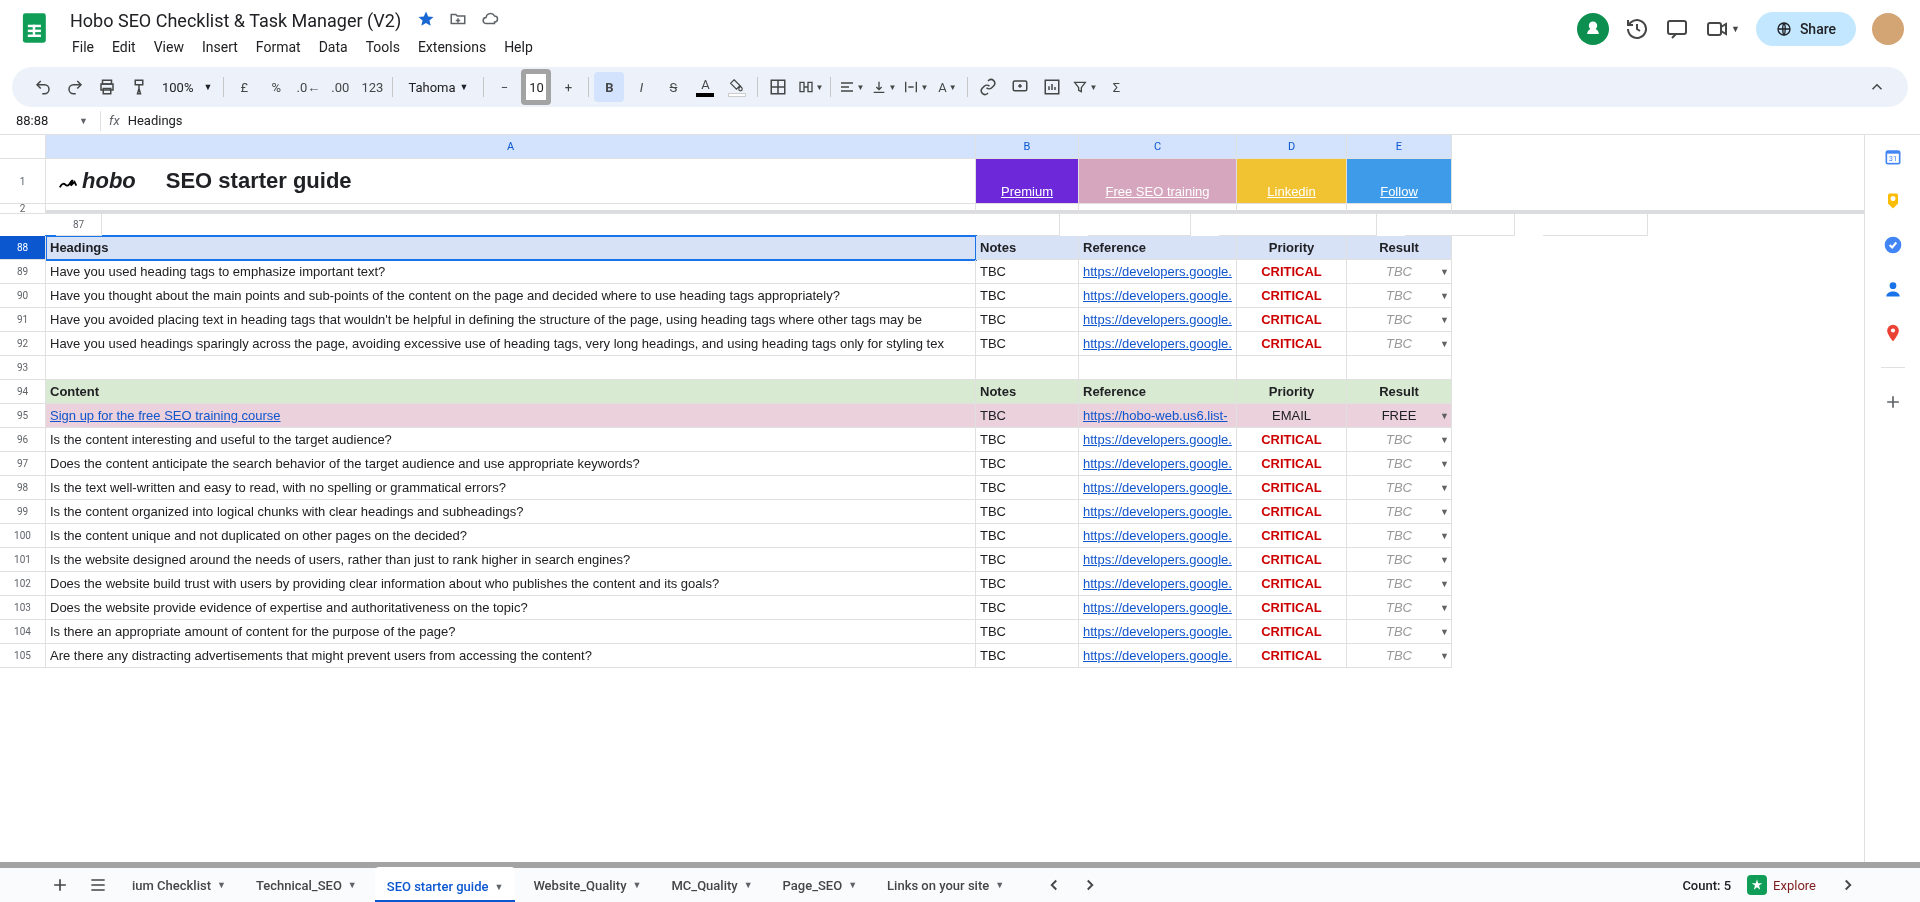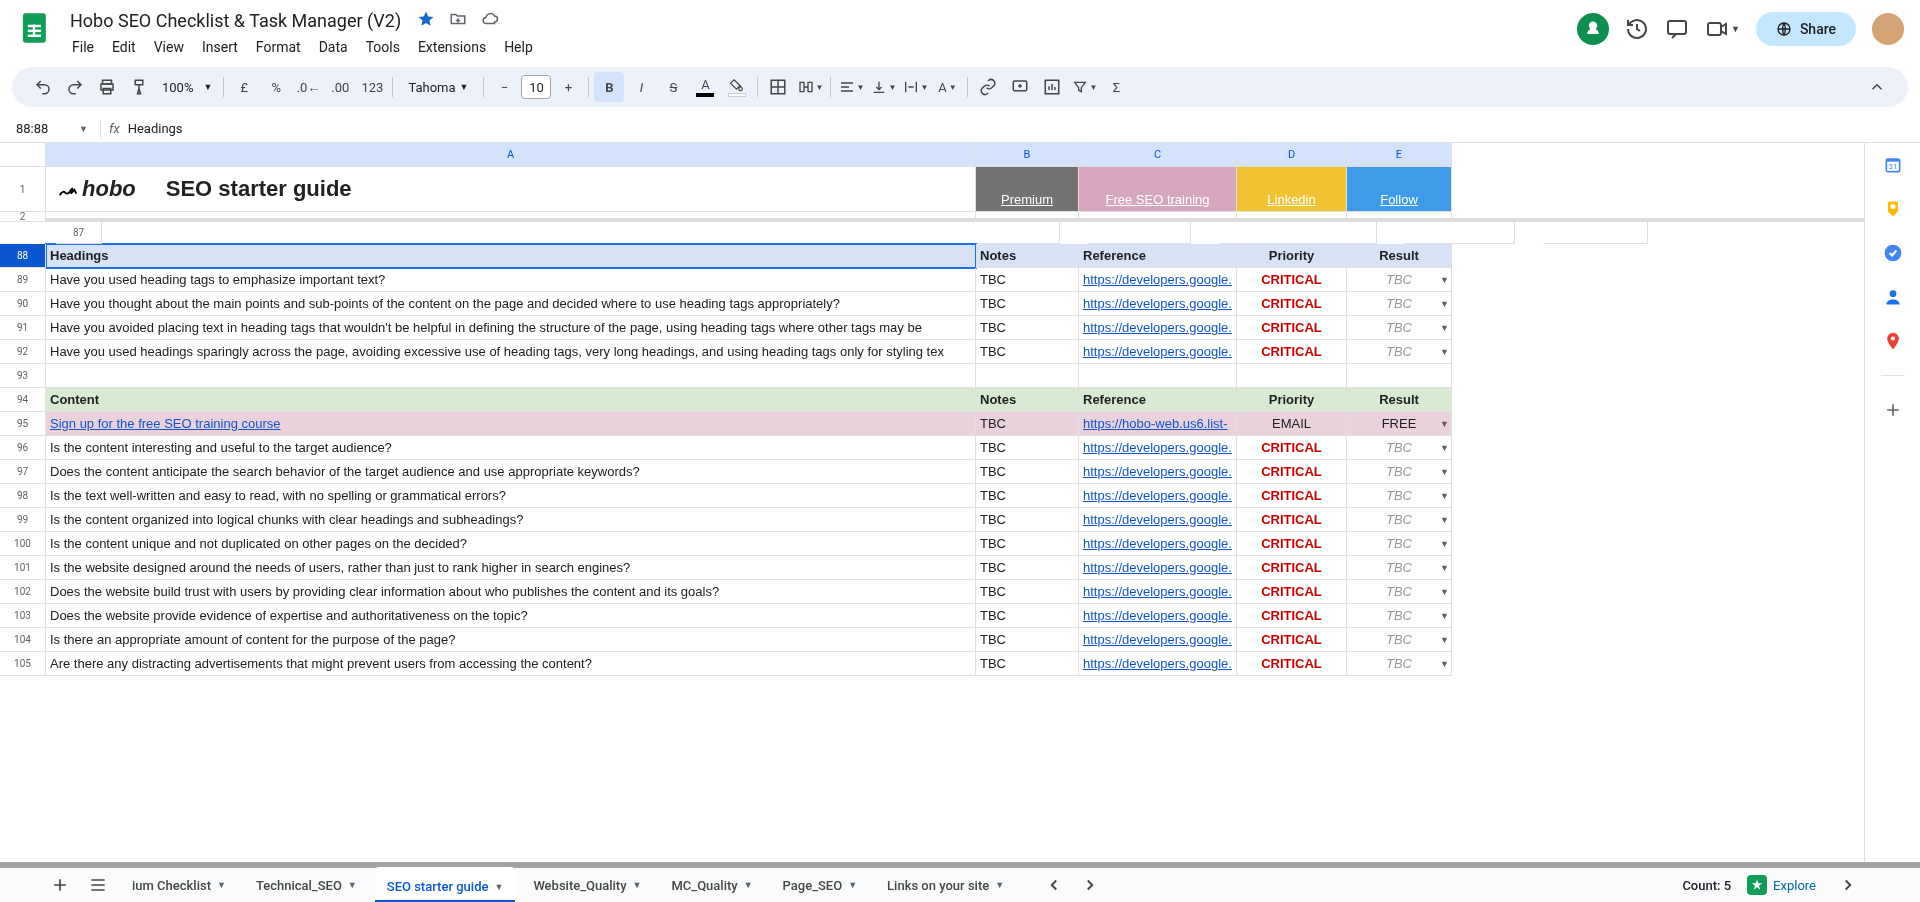--- a/index.html
+++ b/index.html
@@ -21,28 +21,28 @@
 .hdr-icon { color: #444746; cursor: pointer; display: flex; align-items: center; }
 .share-btn { background: #c2e7ff; border-radius: 40px; padding: 9px 20px; display: flex; align-items: center; gap: 8px; font-weight: 500; font-size: 14px; cursor: pointer; }
 .avatar { width: 32px; height: 32px; border-radius: 50%; background: #d4a574; }
 
 
 .toolbar { display: flex; align-items: center; padding: 4px 16px; margin: 8px 12px 0 12px; background: #edf2fa; border-radius: 24px; gap: 2px; height: 40px; }
 .tb-btn { min-width: 30px; height: 30px; display: flex; align-items: center; justify-content: center; border-radius: 4px; cursor: pointer; color: #444746; font-size: 13px; }
 .tb-sep { width: 1px; height: 20px; background: #c7c7c7; margin: 0 3px; }
 .zoom-select { display: flex; align-items: center; gap: 4px; padding: 0 6px; }
 .font-select { display: flex; align-items: center; gap: 4px; padding: 0 10px; min-width: 80px; }
-.font-size-box { border: 1px solid #a3a3a3; border-radius: 4px; width: 30px; height: 24px; display: flex; align-items: center; justify-content: center; font-size: 13px; background: #fff; }
+.font-size-box { border: 5px solid #a3a3a3; border-radius: 4px; width: 30px; height: 36px; display: flex; align-items: center; justify-content: center; font-size: 13px; background: #fff; }
 .tb-btn.active { background: #d3e3fd; }
 .text-color-btn { display: flex; flex-direction: column; align-items: center; gap: 1px; }
 .color-underline { width: 18px; height: 4px; }
 .toolbar-expand { margin-left: auto; }
 
 
-.fx-bar-row { display: flex; align-items: center; border-bottom: 1px solid #e0e0e0; height: 28px; margin-top: 8px; padding: 0 4px 0 12px; }
+.fx-bar-row { display: flex; align-items: center; border-bottom: 1px solid #e0e0e0; height: 28px; margin-top: 0; padding: 0 4px 0 12px; }
 .name-box { width: 80px; display: flex; align-items: center; justify-content: space-between; font-size: 13px; padding: 0 4px; }
 .fx-sep { width: 1px; height: 20px; background: #e0e0e0; margin: 0 8px; }
 .fx-icon { font-style: italic; color: #5f6368; font-size: 13px; margin-right: 8px; }
 .fx-content { font-size: 13px; color: #202124; }
 
 
 .grid-wrap { flex: 1; display: flex; overflow: hidden; position: relative; }
 .grid-main { flex: 1; overflow: auto; }
 .col-headers { display: flex; position: sticky; top: 0; background: #fff; z-index: 2; }
 .corner-box { width: 46px; height: 24px; background: #fff; border-right: 1px solid #e0e0e0; border-bottom: 1px solid #e0e0e0; flex-shrink: 0; position: sticky; left: 0; z-index: 3; }
@@ -67,21 +67,21 @@
 .side-icon { width: 20px; height: 20px; cursor: pointer; }
 
 
 .bottom-bar { display: flex; align-items: center; height: 40px; border-top: 6px solid #a3a3a3; background: #f9fbfd; padding: 0 44px 0 44px; gap: 6px; }
 .bottom-btn { width: 32px; height: 32px; display: flex; align-items: center; justify-content: center; cursor: pointer; color: #444746; border-radius: 4px; }
 .sheet-tab { display: flex; align-items: center; gap: 6px; padding: 0 12px; height: 36px; font-size: 13px; font-weight: 500; color: #444746; cursor: pointer; border-radius: 4px 4px 0 0; }
 .sheet-tab.active { background: #fff; color: #0b57d0; border-top: 3px solid transparent; position: relative; }
 .sheet-tab.active::after { content: ''; position: absolute; bottom: 0; left: 0; right: 0; height: 3px; background: #0b57d0; }
 .tab-nav { display: flex; gap: 4px; margin-left: 16px; }
 .status-right { margin-left: auto; display: flex; align-items: center; gap: 16px; padding-right: 12px; }
-.explore-btn { display: flex; align-items: center; gap: 6px; font-size: 13px; color: #0369a1; cursor: pointer; }
+.explore-btn { display: flex; align-items: center; gap: 6px; font-size: 13px; color: #7f1d1d; cursor: pointer; }
 .explore-icon { width: 20px; height: 20px; background: #0f9d58; border-radius: 4px; display: flex; align-items: center; justify-content: center; }
 
 
 .c-A { width: 930px; }
 .c-B { width: 103px; }
 .c-C { width: 158px; }
 .c-D { width: 110px; }
 .c-E { width: 105px; }
 
 .r-big { height: 45px; }
@@ -325,21 +325,21 @@
       <div class="row-hdr r-big">1</div>
       <div class="cell c-A r-big" style="gap:30px;padding-left:12px">
         <span style="font-size:22px;font-weight:bold;font-style:italic;display:flex;align-items:center;gap:2px">
             <svg width="22" height="18" viewBox="0 0 24 18">
               <path d="M2 16 Q5 10 8 13 Q11 16 14 10 L16 8 L14 14 L18 10 L20 14" fill="none" stroke="#000" stroke-width="2"></path>
             </svg>
             <span>hobo</span>
           </span>
         <span style="font-size:22px;font-weight:bold">SEO starter guide</span>
       </div>
-      <div class="cell c-B r-big link-cell" style="justify-content:center;background:#737373;color:#fff;align-items:flex-end;padding-bottom:4px">Premium</div>
+      <div class="cell c-B r-big link-cell" style="justify-content:center;background:#6d28d9;color:#fff;align-items:flex-end;padding-bottom:4px">Premium</div>
       <div class="cell c-C r-big link-cell" style="justify-content:center;background:#d5a6bd;color:#fff;align-items:flex-end;padding-bottom:4px">Free SEO training</div>
       <div class="cell c-D r-big link-cell" style="justify-content:center;background:#f1c232;color:#fff;align-items:flex-end;padding-bottom:4px">Linkedin</div>
       <div class="cell c-E r-big link-cell" style="justify-content:center;background:#3d9be9;color:#fff;align-items:flex-end;padding-bottom:4px">Follow</div>
     </div>
 
     <div class="row r-tiny frozen">
       <div class="row-hdr r-tiny">2</div>
       <div class="cell c-A r-tiny"></div>
       <div class="cell c-B r-tiny"></div>
       <div class="cell c-C r-tiny"></div>

